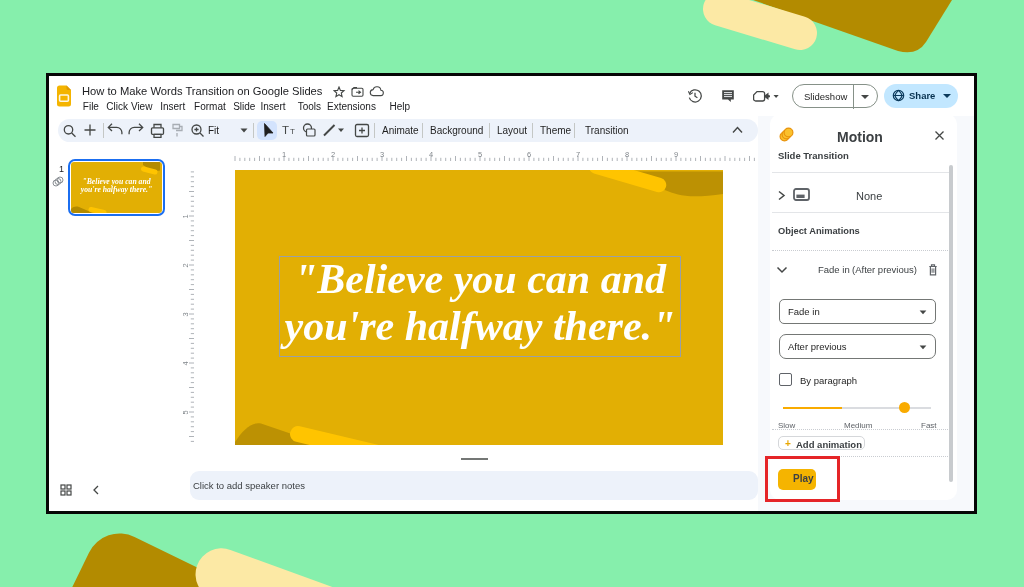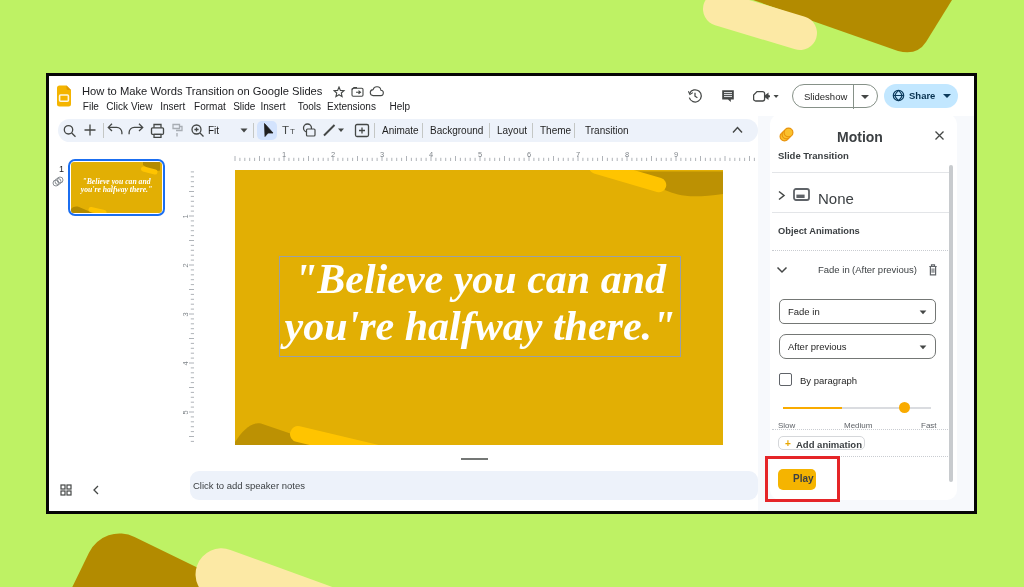--- a/index.html
+++ b/index.html
@@ -1,16 +1,16 @@
 <!DOCTYPE html>
 <html><head>
 <meta charset="utf-8">
 <style>
 html,body{margin:0;padding:0;}
-#stage{position:relative;width:1024px;height:587px;background:#bef264;overflow:hidden;
+#stage{position:relative;width:1024px;height:587px;background:#86efac;overflow:hidden;
   font-family:"Liberation Sans",sans-serif;}
 #stage *{box-sizing:border-box;}
 .abs{position:absolute;}
 .dec{position:absolute;}
 #frame{position:absolute;left:46px;top:73px;width:931px;height:441px;background:#fff;border:3px solid #060606;}
 .txt{position:absolute;white-space:nowrap;color:#202124;}
 .ic{position:absolute;}
 </style>
 </head>
 <body>
@@ -208,21 +208,21 @@
     </svg>
   <div class="txt" style="left:778px;top:150px;font-size:9.5px;font-weight:bold;color:#3c4043;">Slide Transition</div>
   <div class="abs" style="left:772px;top:172px;width:178px;height:1px;background:#E3E5E8;"></div>
   <svg class="ic" style="left:777px;top:190px" width="9" height="11" viewBox="0 0 9 11" fill="none" stroke="#444746" stroke-width="1.5">
       <path d="M2 1.5 L7 5.5 2 9.5"></path>
     </svg>
   <svg class="ic" style="left:793px;top:188px" width="17" height="13" viewBox="0 0 17 13">
     <rect x="1" y="1" width="15" height="11" rx="2" fill="none" stroke="#5F6368" stroke-width="1.8"></rect>
     <rect x="3.4" y="6.6" width="8.2" height="3.4" fill="#5F6368"></rect>
   </svg>
-  <div class="txt" style="left:818px;top:190px;font-size:15px;color:#3c4043;">None</div>
+  <div class="txt" style="left:856px;top:190px;font-size:11px;color:#3c4043;">None</div>
   <div class="abs" style="left:772px;top:212px;width:178px;height:1px;background:#E3E5E8;"></div>
   <div class="txt" style="left:778px;top:226px;font-size:9.3px;font-weight:bold;color:#3c4043;">Object Animations</div>
   <div class="abs" style="left:772px;top:250px;width:178px;height:1px;border-top:1px dotted #C9CCD1;"></div>
   <svg class="ic" style="left:776px;top:266px" width="12" height="8" viewBox="0 0 12 8" fill="none" stroke="#444746" stroke-width="1.5">
       <path d="M1.5 1.5 L6 6 10.5 1.5"></path>
     </svg>
   <div class="txt" style="left:818px;top:264px;font-size:9.5px;color:#3c4043;">Fade in</div>
   <div class="txt" style="left:852px;top:264px;font-size:9.5px;color:#3c4043;">(After previous)</div>
   <svg class="ic" style="left:927px;top:263px" width="12" height="13" viewBox="0 0 12 13" fill="none" stroke="#5F6368" stroke-width="1.2">
     <path d="M2.3 3.5 h7.4 M4.5 3.5 v-1.6 h3 v1.6 M3.4 3.5 v8.4 h5.2 v-8.4"></path>

